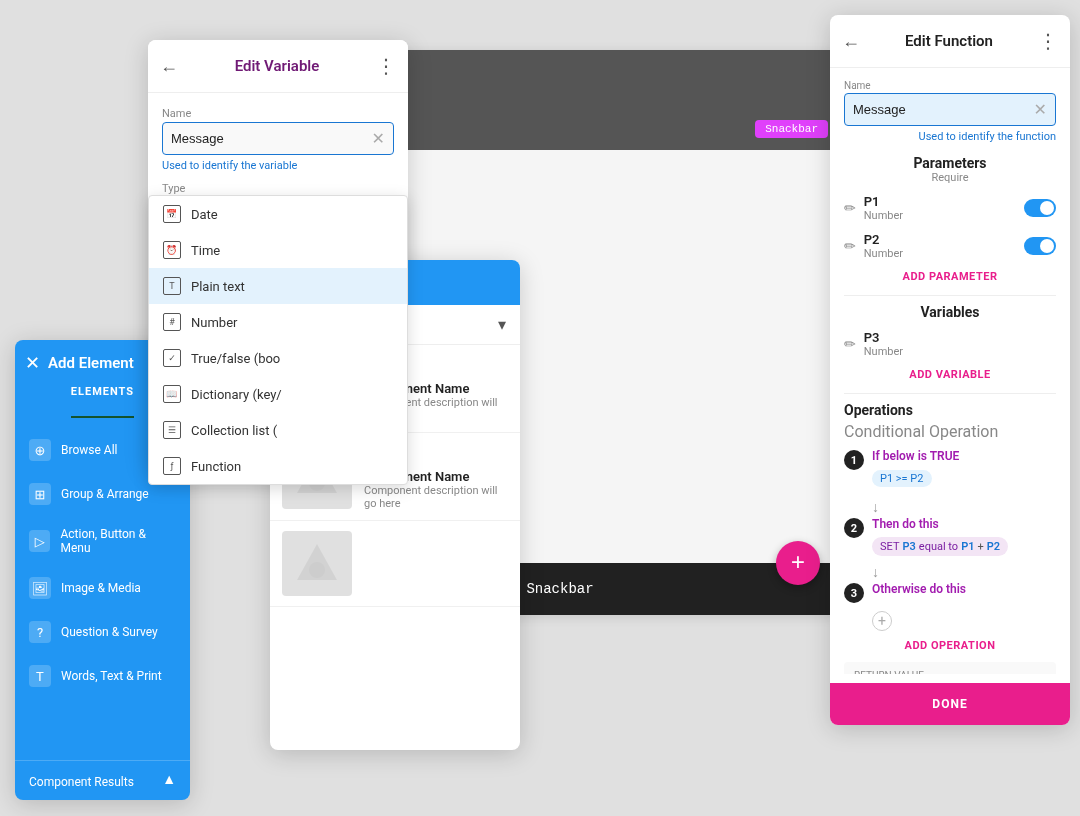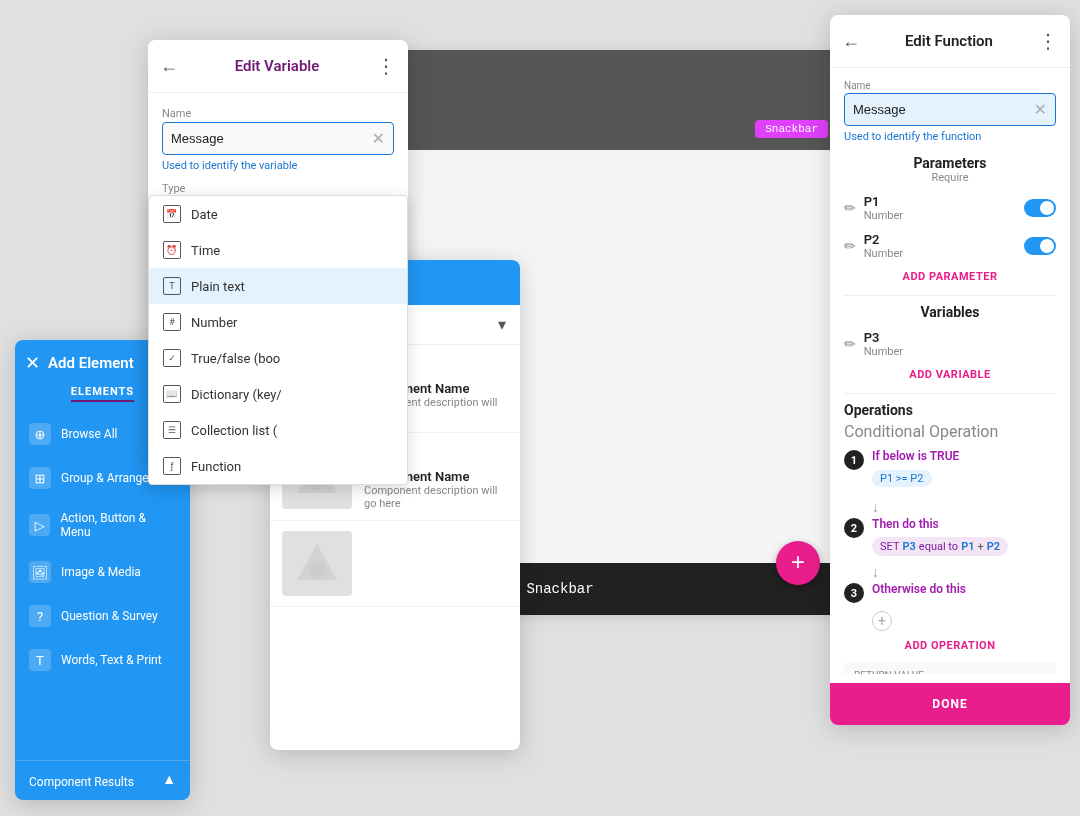--- a/index.html
+++ b/index.html
@@ -261,22 +261,22 @@
     }
     .ae-tabs {
       display: flex;
       justify-content: center;
       padding: 0 10px 10px 10px;
     }
     .ae-tab {
       color: #fff;
       font-size: 11px;
       font-weight: 700;
-      border-bottom: 2px solid #701a75;
-      padding-bottom: 2px;
+      border-bottom: 2px solid #14532d;
+      padding-bottom: 18px;
       letter-spacing: 1px;
       text-align: center;
     }
     .ae-item {
       display: flex;
       align-items: center;
       padding: 11px 14px;
       gap: 10px;
       cursor: pointer;
     }
@@ -462,20 +462,21 @@
       background: transparent;
       font-size: 13px;
       flex: 1;
       outline: none;
       color: #222;
     }
     .ef-hint {
       font-size: 11px;
       color: #1976d2;
       margin-bottom: 12px;
+      text-align: right;
     }
     .ef-section-header {
       display: flex;
       align-items: center;
       justify-content: flex-end;
       margin-bottom: 10px;
       flex-direction: column;
     }
     .ef-section-title {
       font-size: 14px;

